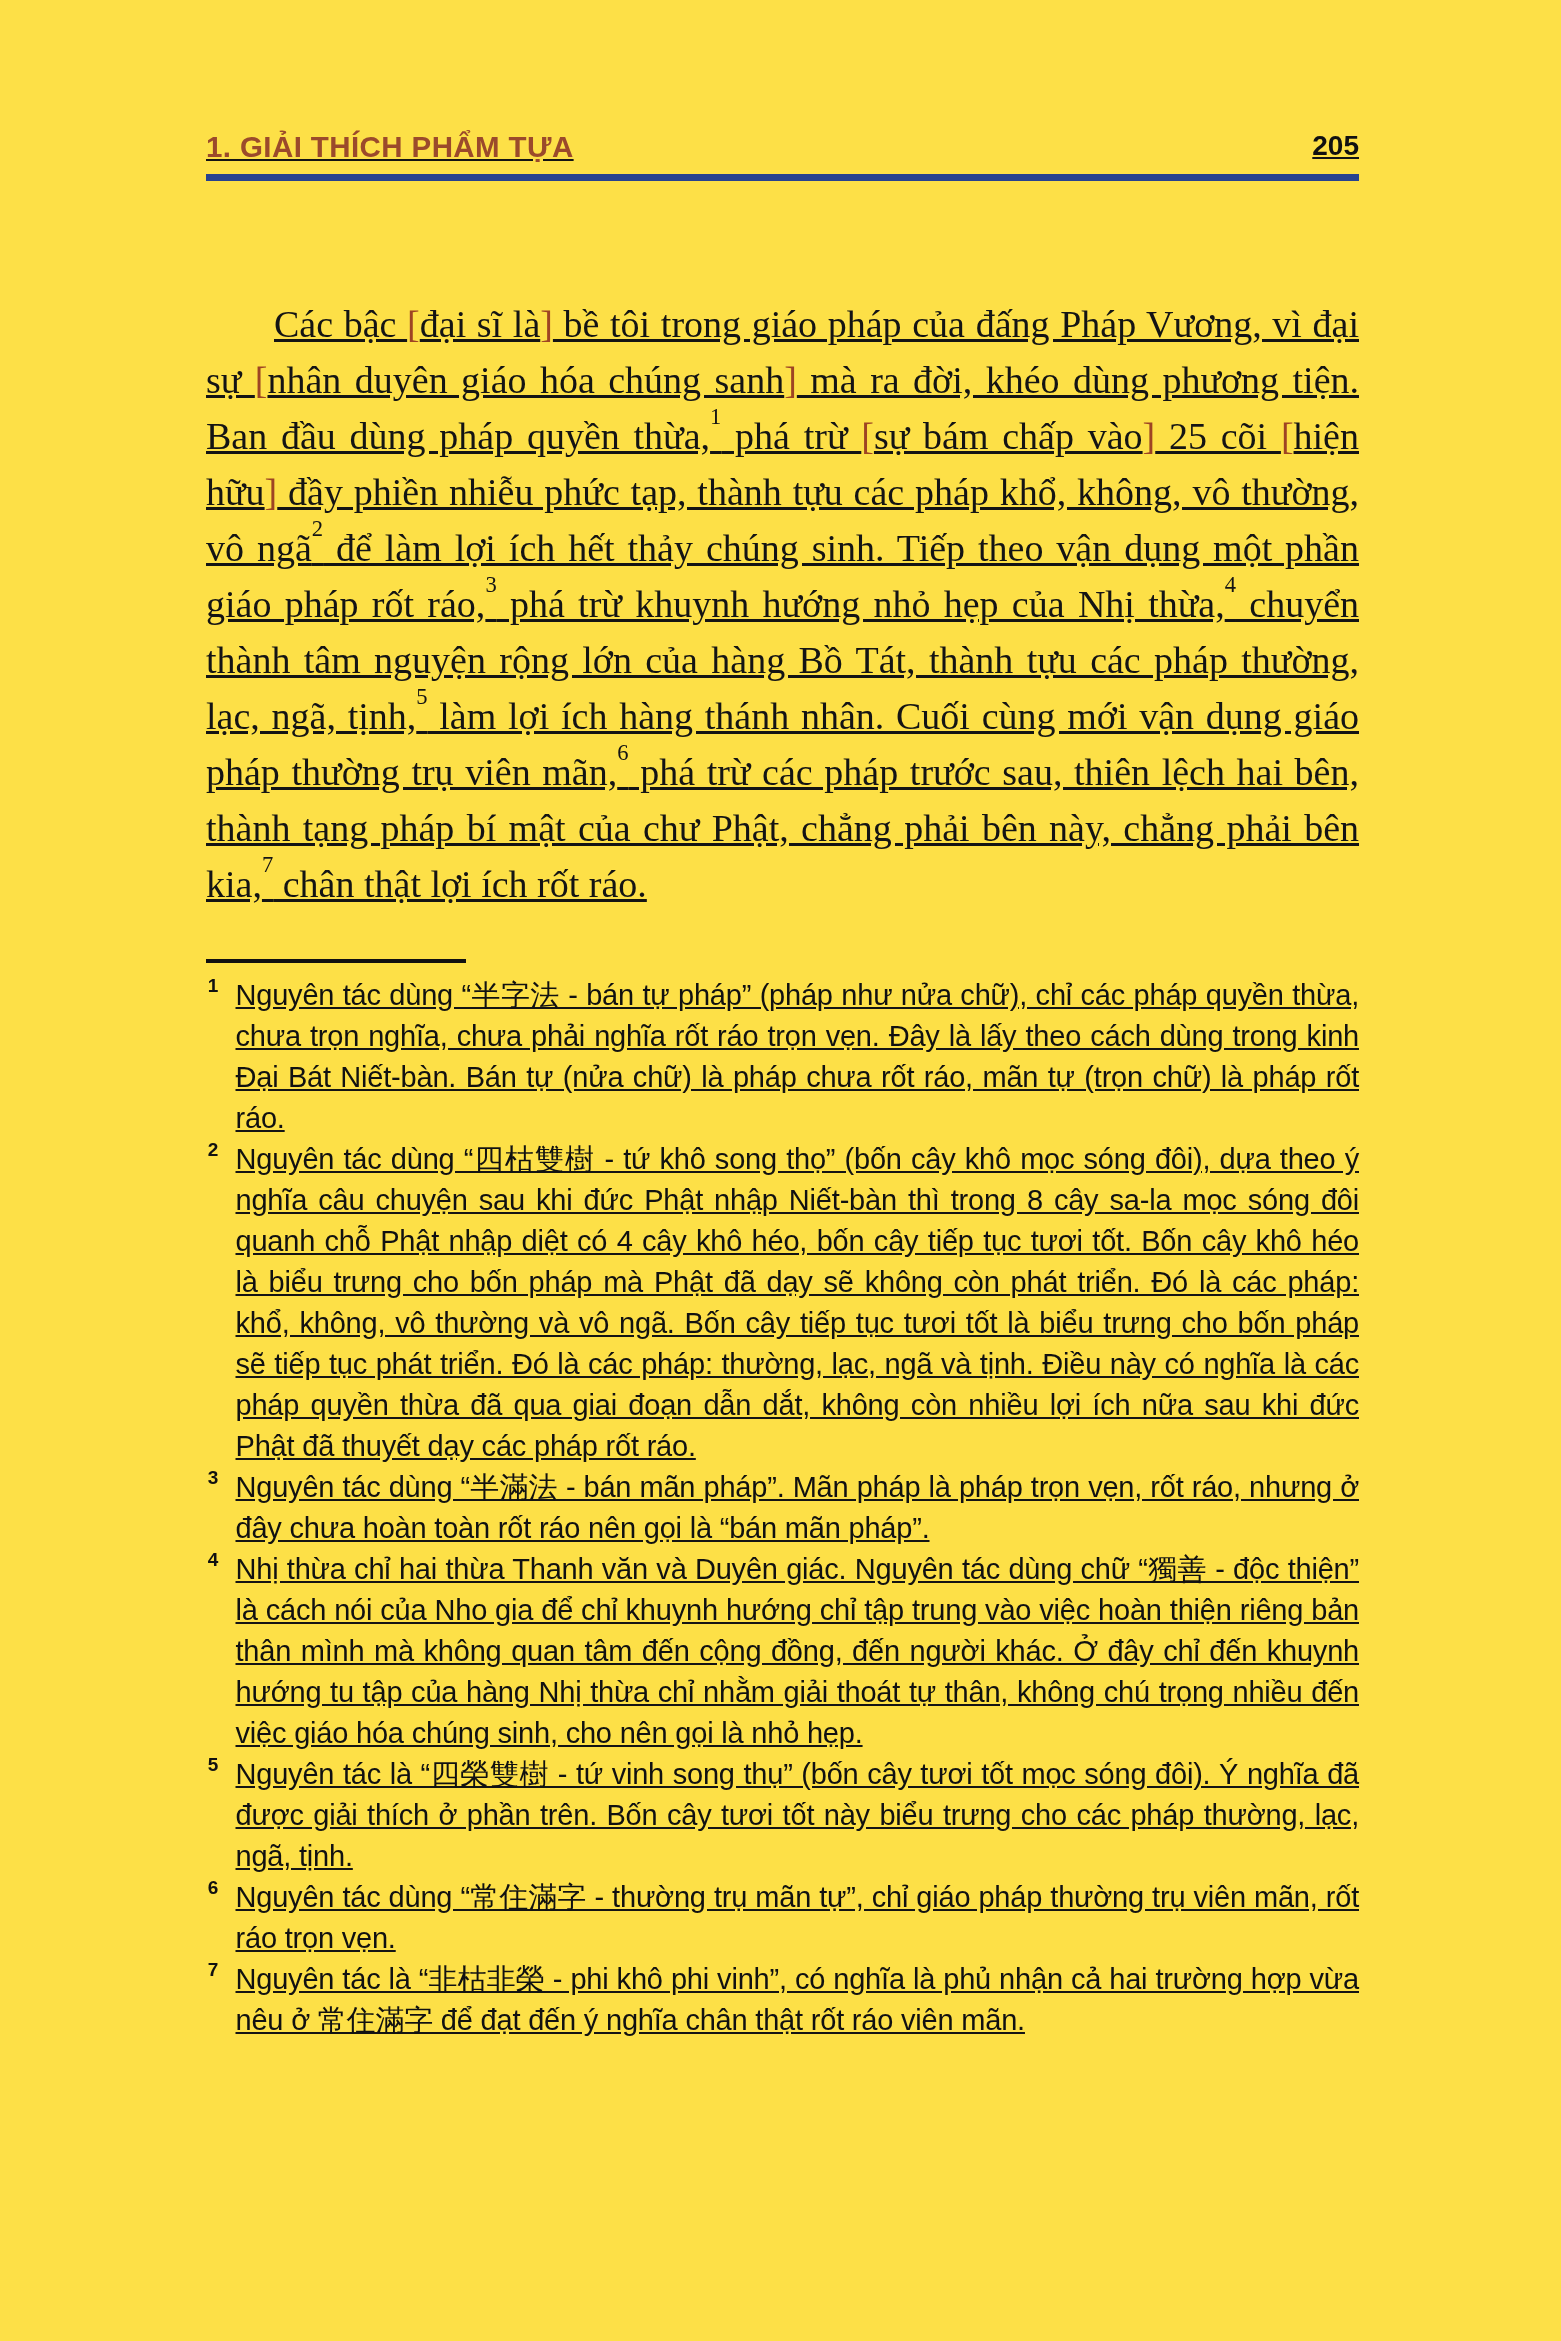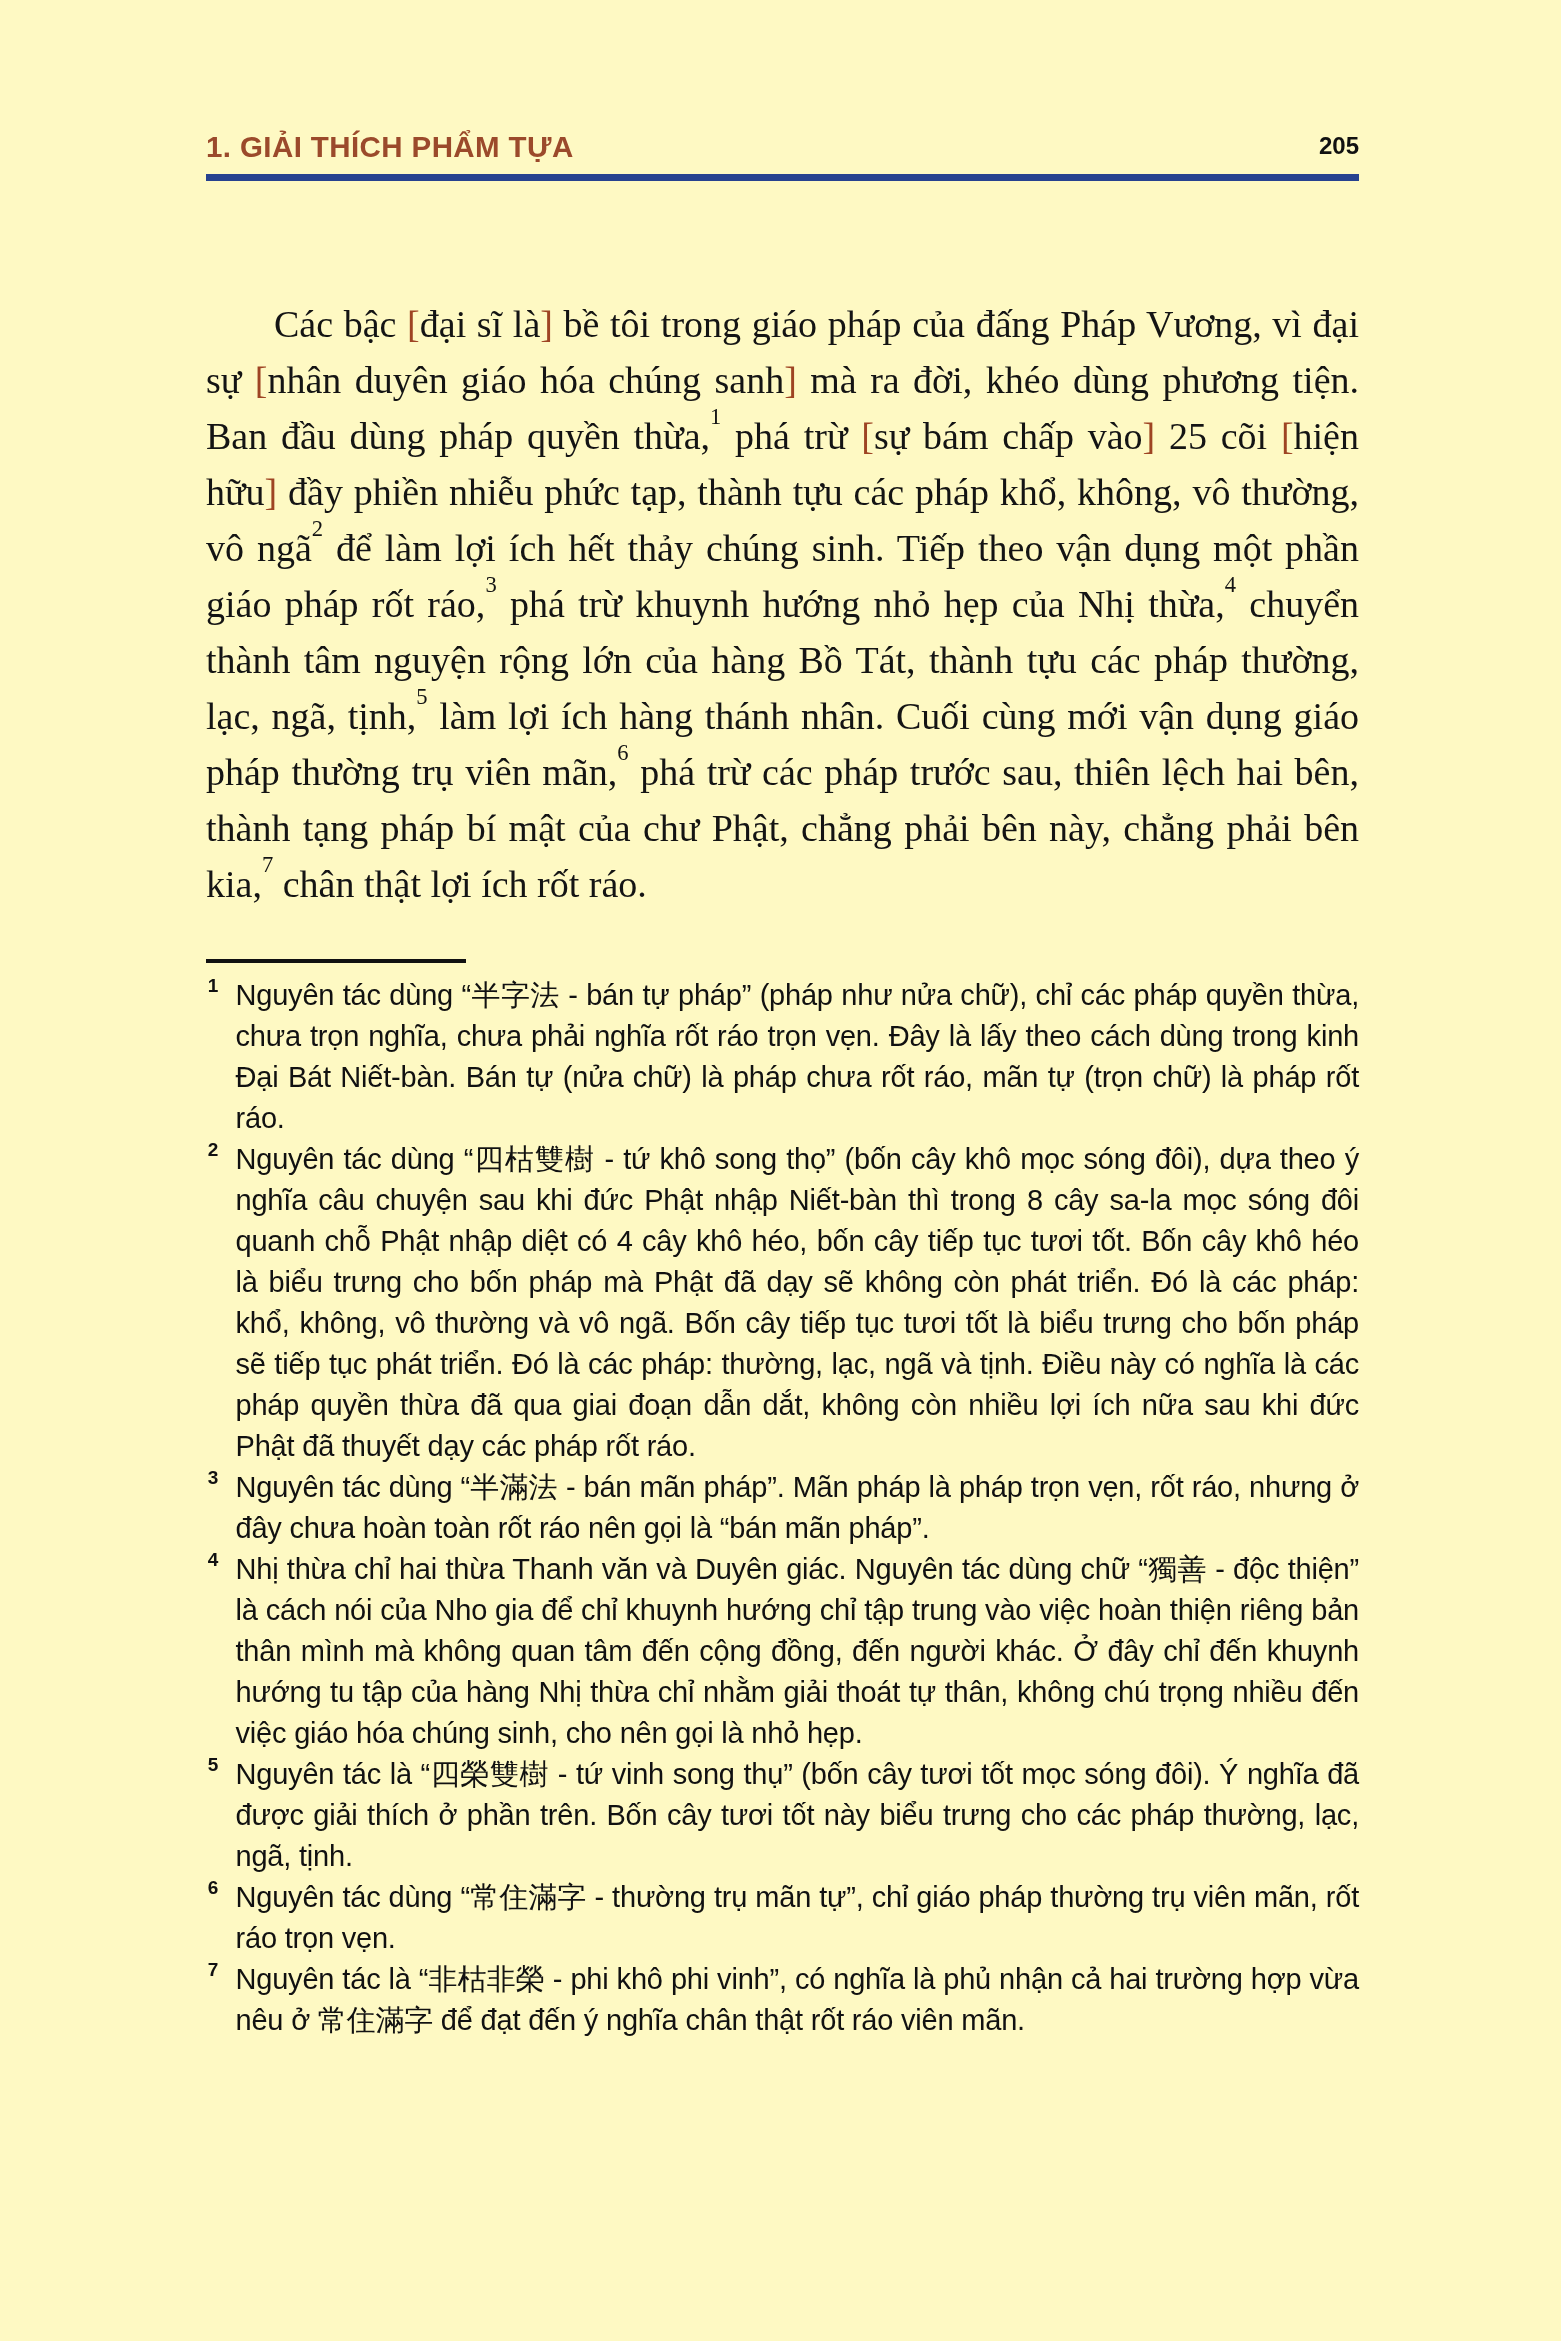--- a/index.html
+++ b/index.html
@@ -1,46 +1,47 @@
 <!DOCTYPE html>
 <html lang="vi" style="--c-title: #9B4A2B; --c-rule: #27428F; --c-bracket: #9E4423;font-size:14px"><head>
 <meta charset="utf-8">
 <style>
   html, body { margin: 0; padding: 0; background: #ffffff; }
 
   .page {
     position: relative;
     width: 1561px;
     height: 2342px;
-    background: #fef9c3;
+    background: #fde047;
     box-sizing: border-box;
     padding: 128px 202px 0 206px;
     font-family: "Liberation Serif", serif;
     color: #141414;
     overflow: hidden;
+    text-decoration: underline;
   }
 
   
   .page-header {
     display: flex;
     justify-content: space-between;
     align-items: flex-end;
   }
   .running-head {
     font-family: "Liberation Sans", sans-serif;
     font-weight: 700;
     font-size: 29.5px;
     line-height: 35px;
     letter-spacing: 0.4px;
     color: var(--c-title, #9B4A2B);
   }
   .page-number {
     font-family: "Liberation Sans", sans-serif;
     font-weight: 700;
-    font-size: 24px;
+    font-size: 28px;
     line-height: 36px;
     color: #111111;
   }
   .header-rule {
     height: 7px;
     background: var(--c-rule, #27428F);
     margin-top: 10.4px;
   }
 
   

